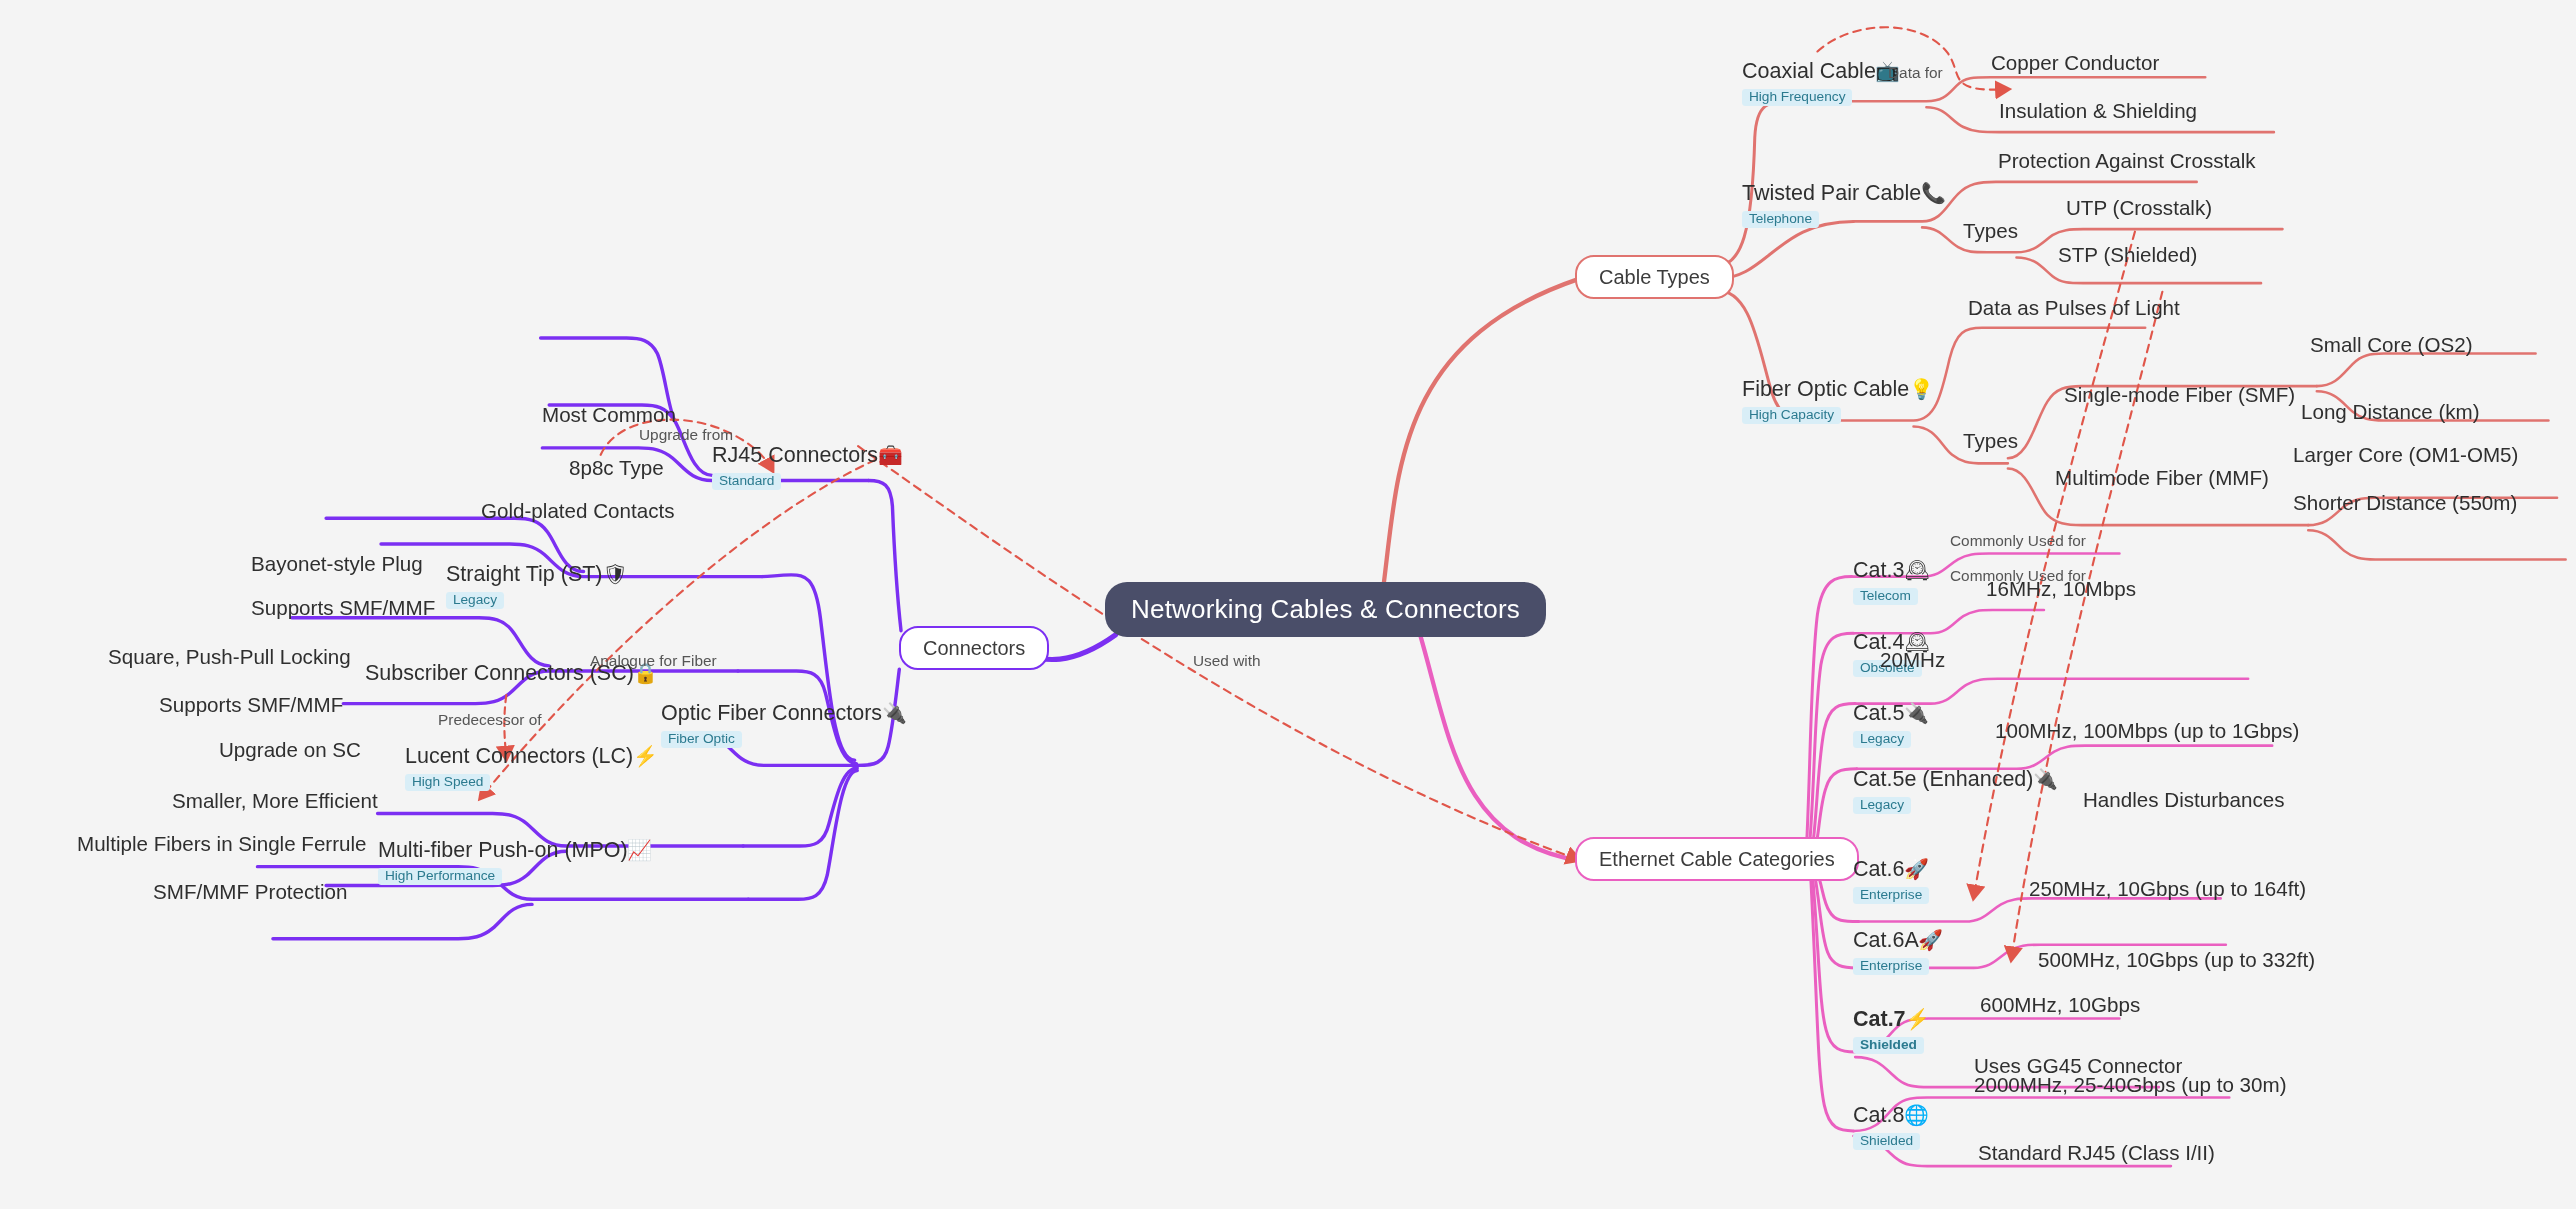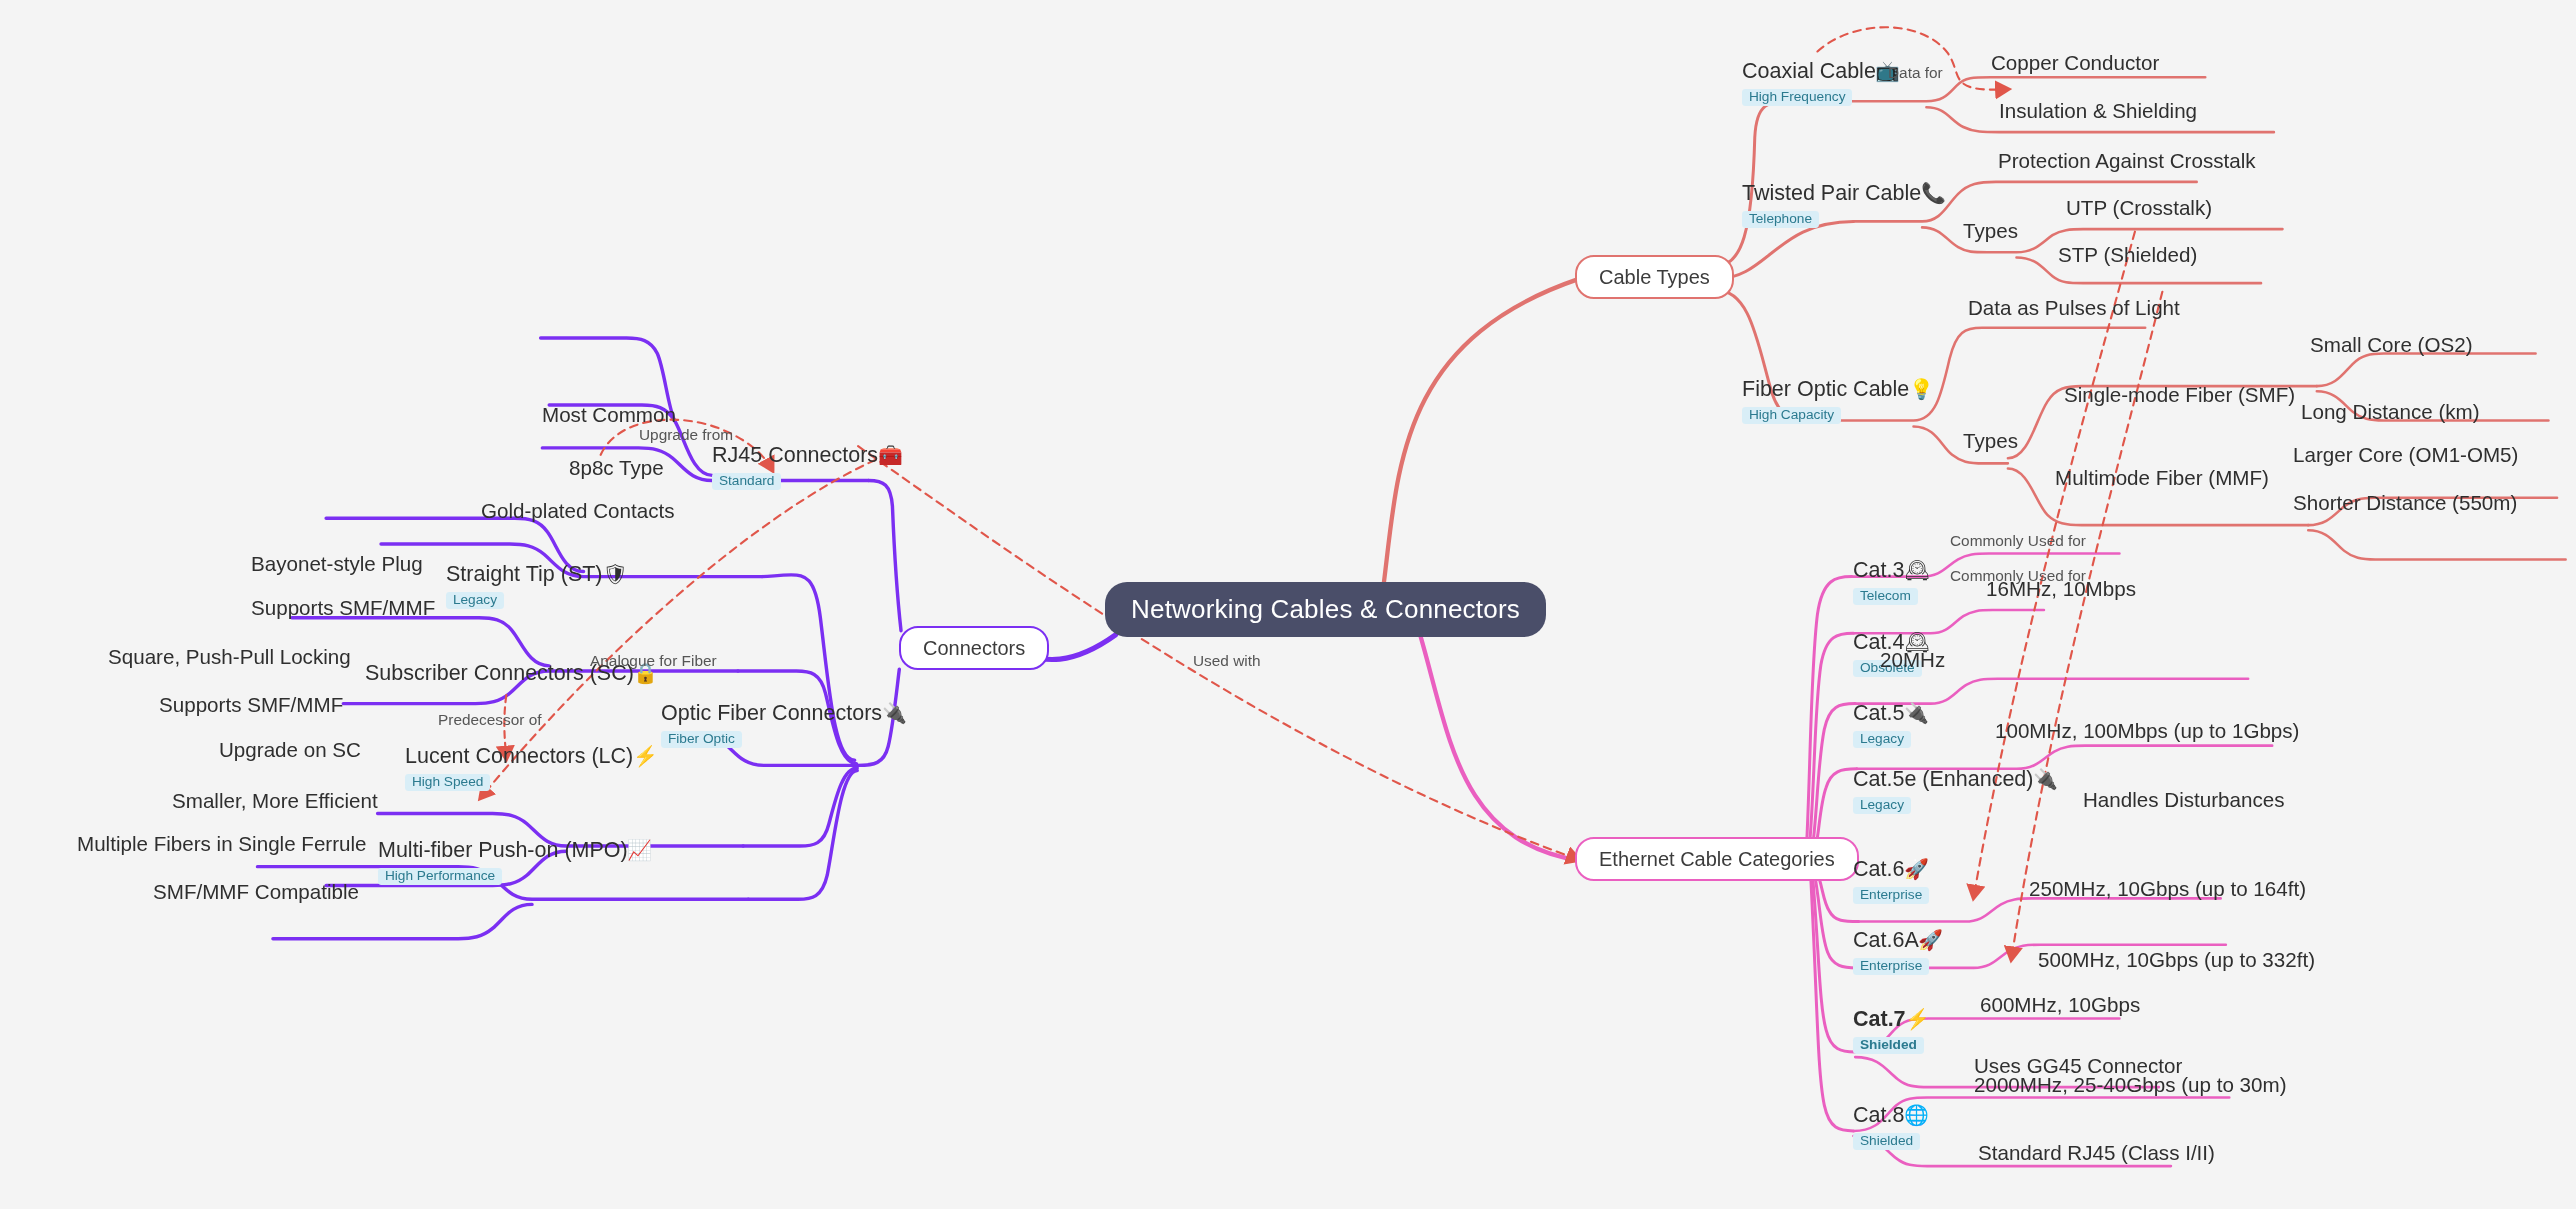--- a/index.html
+++ b/index.html
@@ -285,21 +285,21 @@
     <span class="tag">High Speed</span>
   </div>
   <div class="node leaf" style="left:219px; top:738px;">Upgrade on SC</div>
   <div class="node leaf" style="left:172px; top:789px;">Smaller, More Efficient</div>
 
   <div class="node lbl" style="left:378px; top:839px;">
     <span class="txt">Multi-fiber Push-on (MPO)</span><span class="emo">📈</span><br>
     <span class="tag">High Performance</span>
   </div>
   <div class="node leaf" style="left:77px; top:832px;">Multiple Fibers in Single Ferrule</div>
-  <div class="node leaf" style="left:153px; top:880px;">SMF/MMF Compatible</div>
+  <div class="node leaf" style="left:153px; top:880px;">SMF/MMF Protection</div>
 
   <div class="node rel" style="left:1888px; top:64px;">Data for</div>
   <div class="node rel" style="left:639px;  top:426px;">Upgrade from</div>
   <div class="node rel" style="left:590px;  top:652px;">Analogue for Fiber</div>
   <div class="node rel" style="left:438px;  top:711px;">Predecessor of</div>
   <div class="node rel" style="left:1193px; top:652px;">Used with</div>
   <div class="node rel" style="left:1950px; top:532px;">Commonly Used for</div>
   <div class="node rel" style="left:1950px; top:567px;">Commonly Used for</div>
 
 </div>

